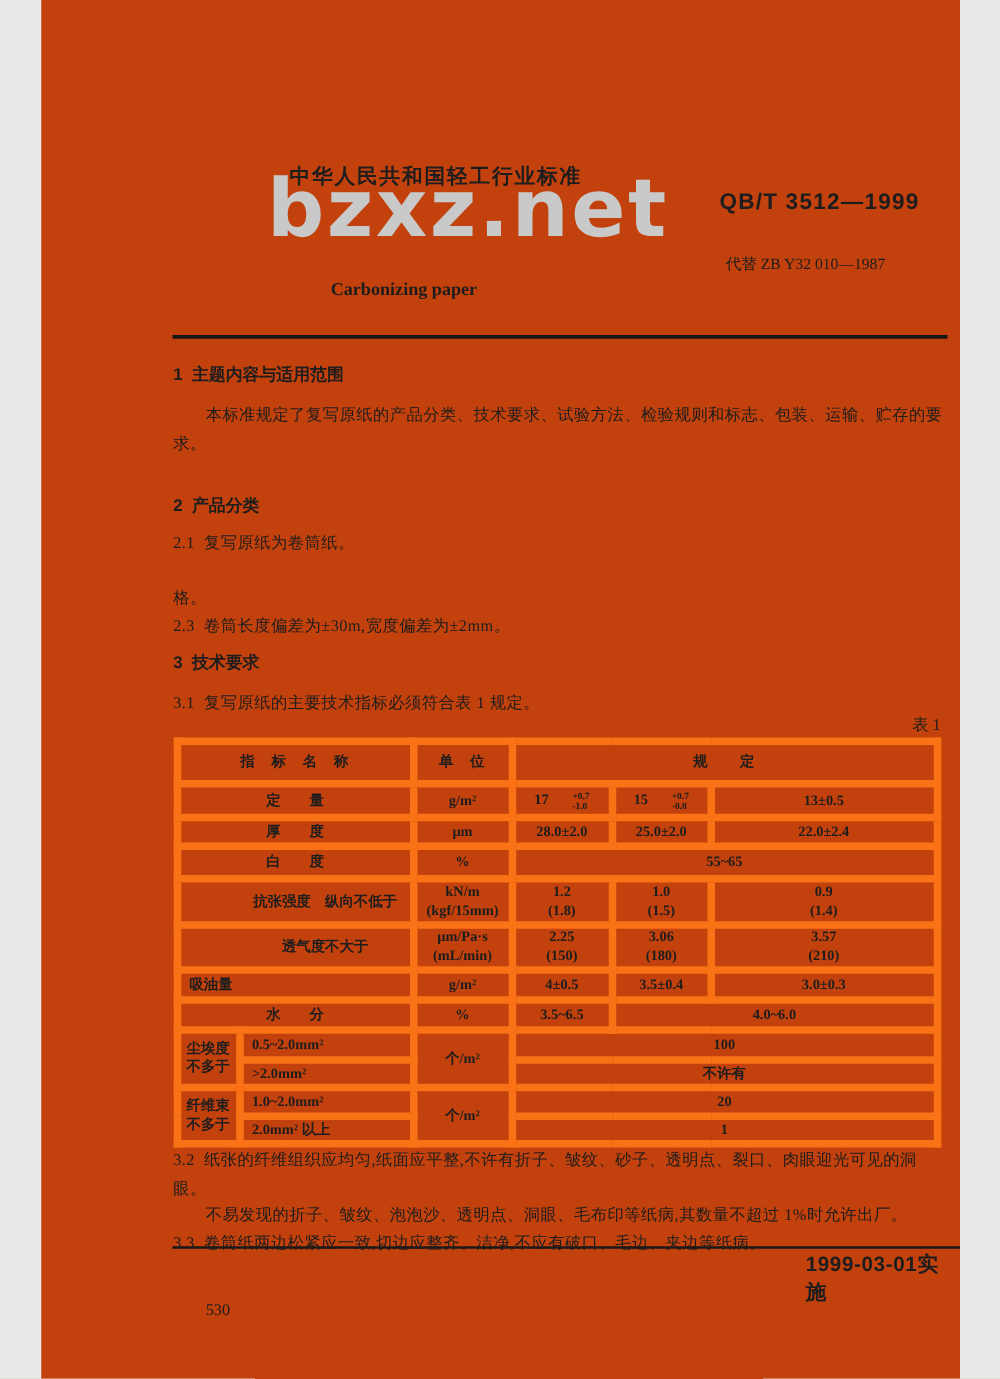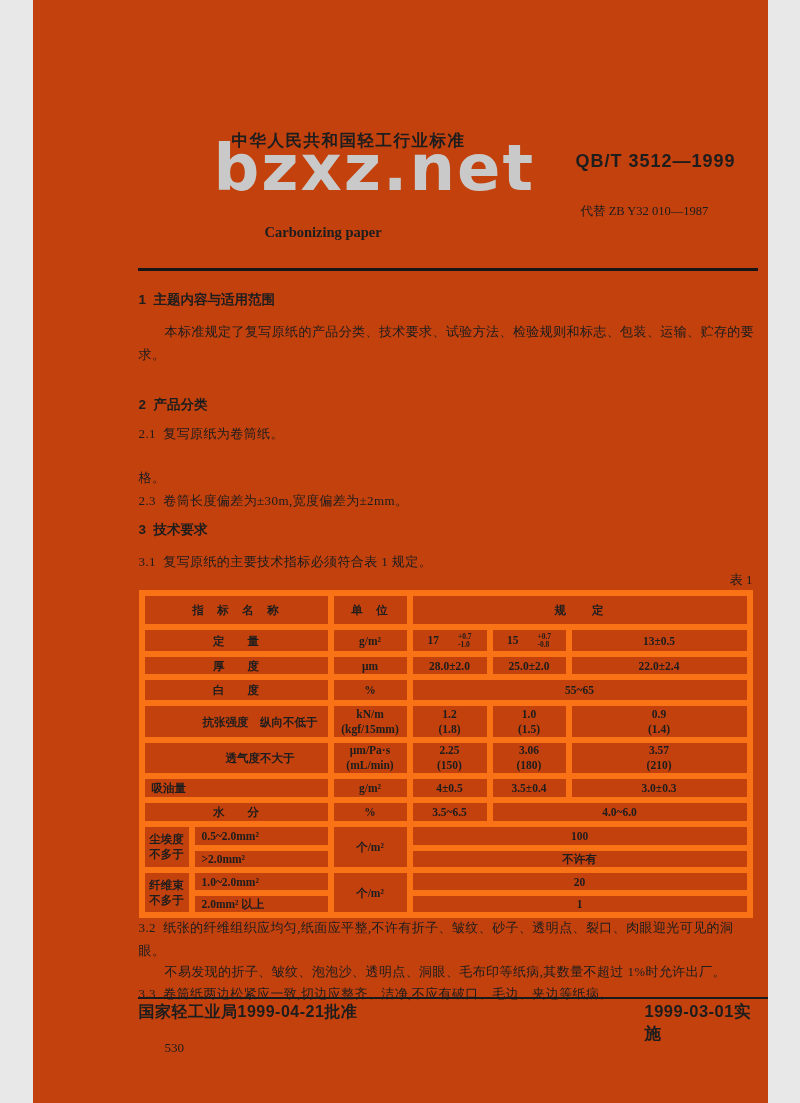--- a/index.html
+++ b/index.html
@@ -192,17 +192,16 @@
     </tr>
   </tbody>
     </table>
 
   <div class="abs bline pre" style="top:919px">3.2  纸张的纤维组织应均匀,纸面应平整,不许有折子、皱纹、砂子、透明点、裂口、肉眼迎光可见的洞</div>
   <div class="abs bline pre" style="top:942px">眼。</div>
   <div class="abs bline indent pre" style="top:963px">不易发现的折子、皱纹、泡泡沙、透明点、洞眼、毛布印等纸病,其数量不超过 1%时允许出厂。</div>
   <div class="abs bline pre" style="top:985px">3.3  卷筒纸两边松紧应一致,切边应整齐、洁净,不应有破口、毛边、夹边等纸病。</div>
 
   <div class="abs rule-foot"></div>
-  <div class="abs f-left">国家轻工业局1999-04-21批准</div>
   <div class="abs f-right">1999-03-01实施</div>
   <div class="abs pnum">530</div>
 
 </div>
 
 </body></html>

